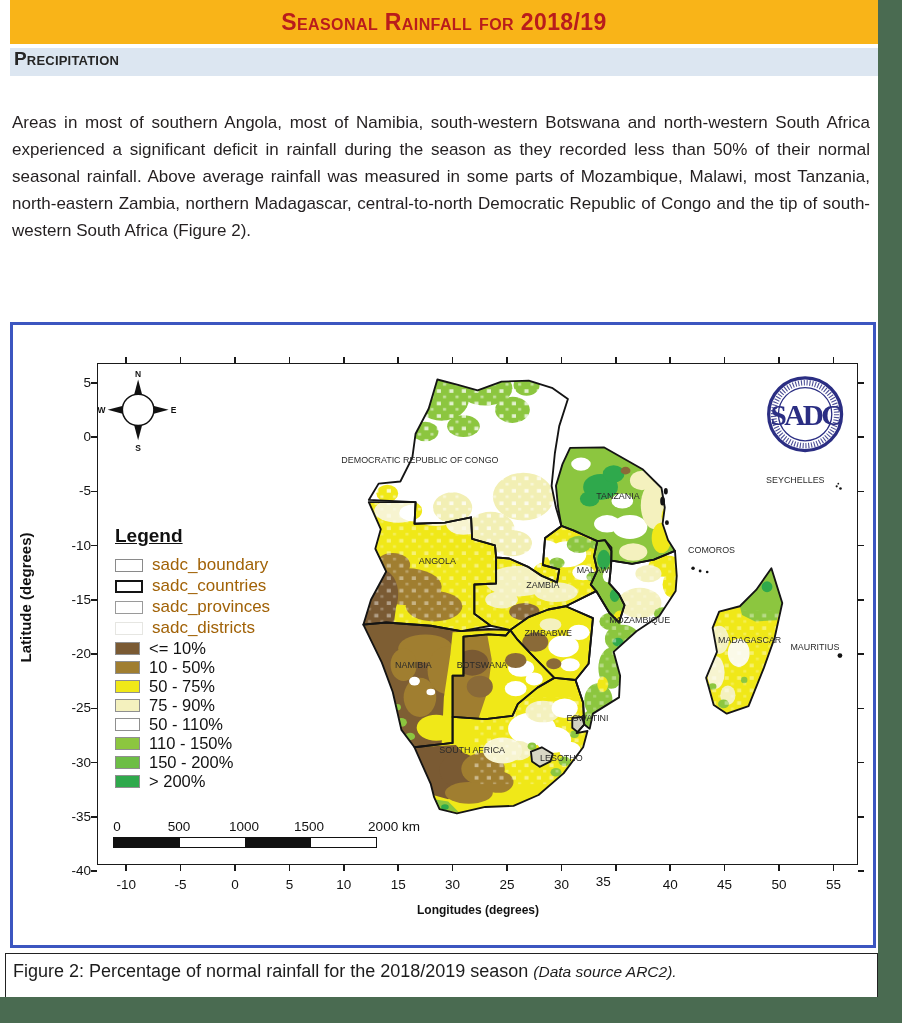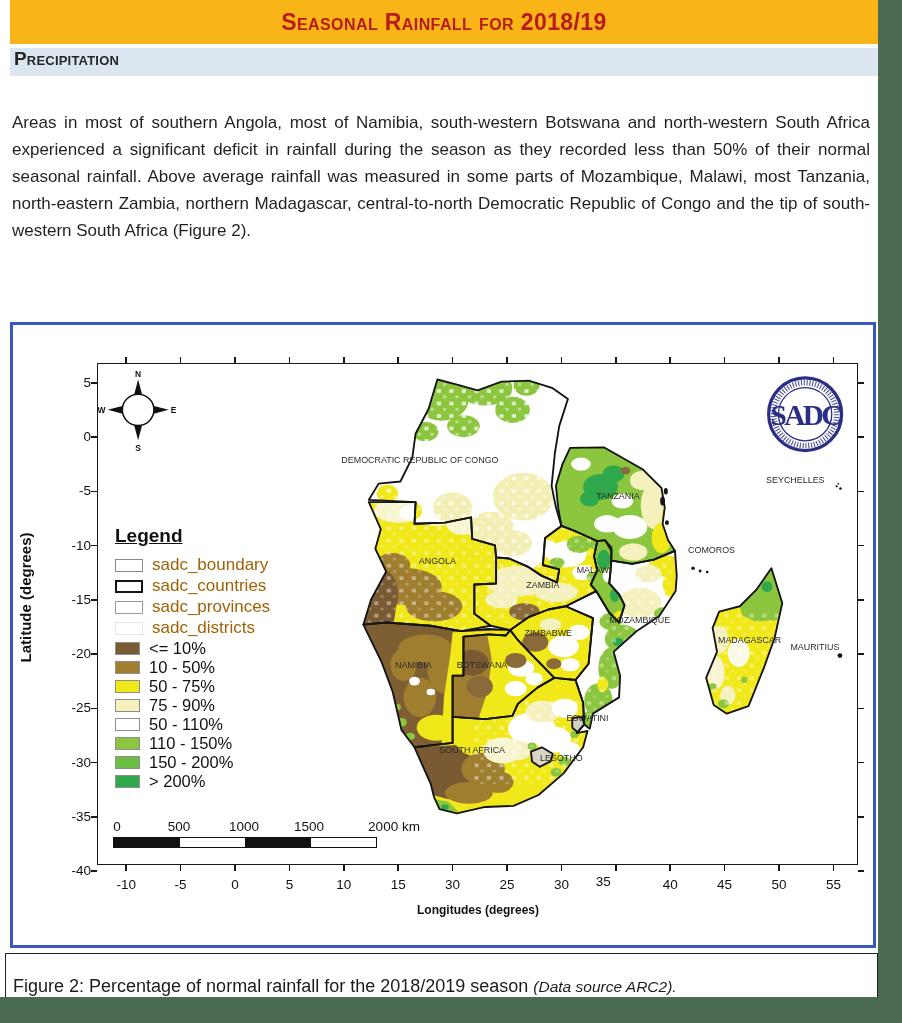--- a/index.html
+++ b/index.html
@@ -42,21 +42,21 @@
   .raster-title{font-size:14.5px;font-weight:bold;color:#111;margin:7px 0 5px;}
   .rs-row{display:flex;align-items:center;height:19px;}
   .rs-swatch{width:25px;height:13px;margin-right:9px;border:1px solid #8f8f8f;box-sizing:border-box;}
   .rs-row span{font-size:16.5px;color:#111;}
   .scalebar{left:100px;top:494px;width:300px;}
   .sb-labels{position:relative;height:16px;font-size:13.5px;color:#111;}
   .sb-labels span{position:absolute;transform:translateX(-50%);white-space:nowrap;}
   .sb-bar{margin-top:2px;width:262px;height:9px;border:1px solid #111;display:flex;box-sizing:content-box;}
   .sb-seg{width:65.5px;height:100%;}
   .caption{left:5px;top:953px;width:873px;height:47px;border:1px solid #222;
-    background:#fff;box-sizing:border-box;padding:22px 0 0 7px;}
+    background:#fff;box-sizing:border-box;padding:7px 0 0 7px;}
   .caption .main{font-size:18px;color:#1c1c1c;}
   .caption .src{font-size:15.5px;font-style:italic;color:#1c1c1c;}
   .green-stripe{left:878px;top:0;width:24px;height:1023px;background:#4A6B51;z-index:20;}
   .green-bottom{left:0;top:997px;width:902px;height:26px;background:#4A6B51;z-index:20;}
 </style>
 </head>
 <body>
 
 <div class="abs title-bar">
   <h1>Seasonal Rainfall for 2018/19</h1>

